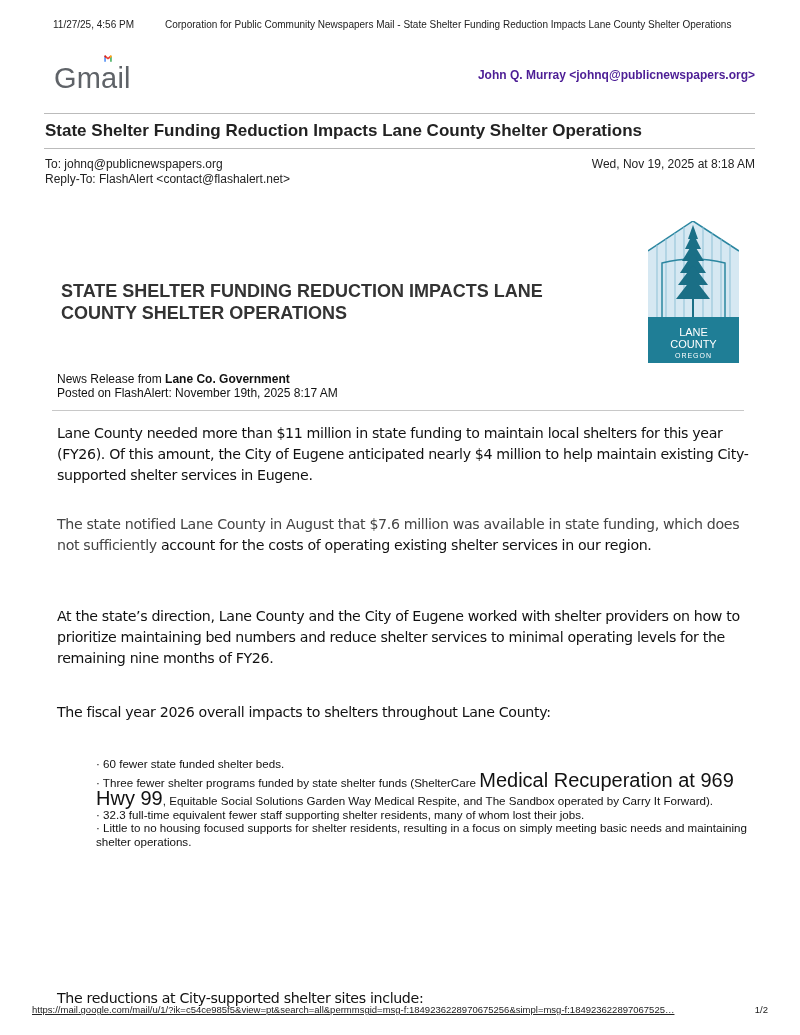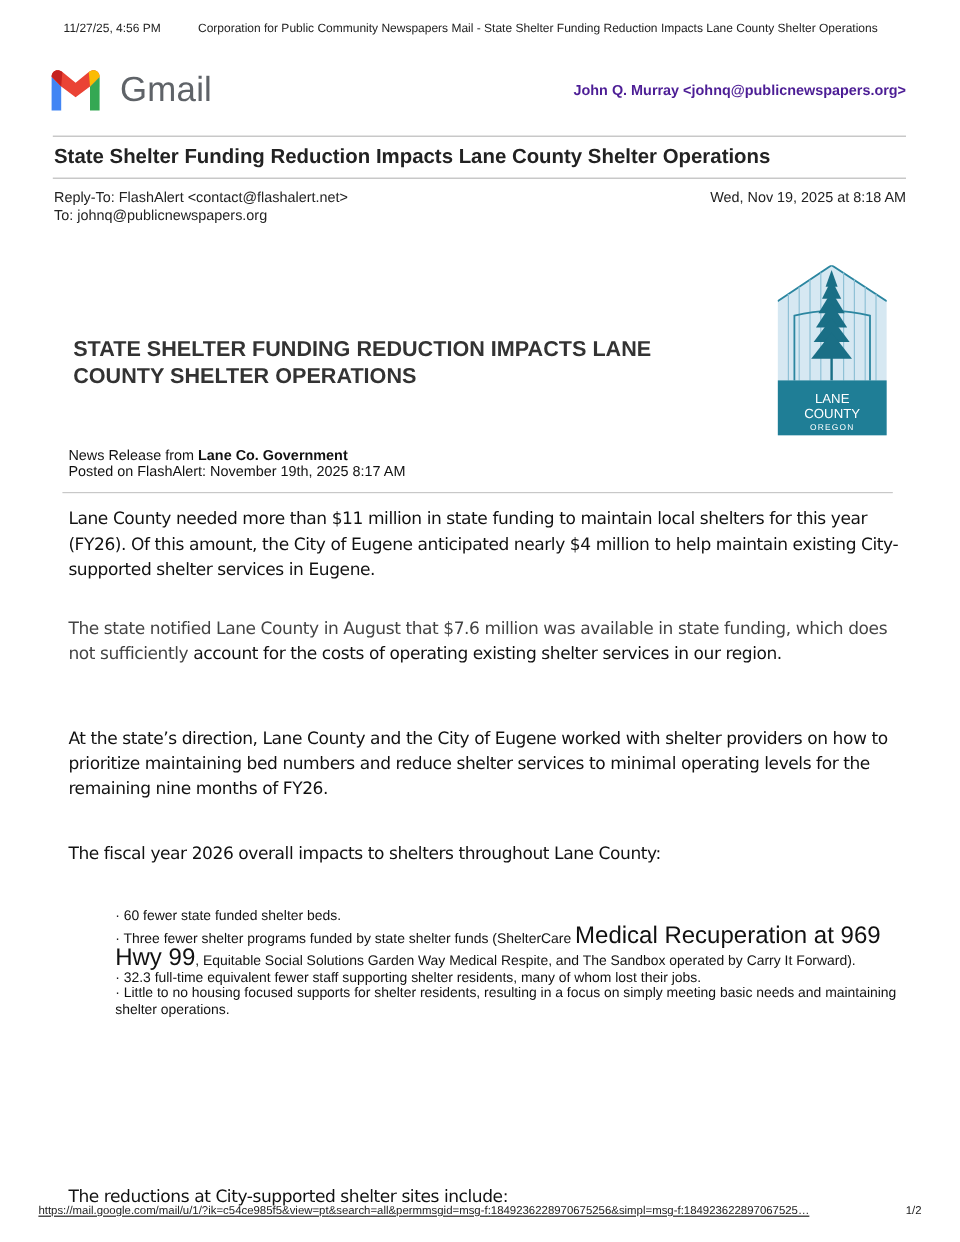--- a/index.html
+++ b/index.html
@@ -1,20 +1,20 @@
 <!DOCTYPE html>
 <html><head>
 <meta charset="utf-8">
 <style>
   html, body { margin: 0; padding: 0; background: #ffffff; }
   body { width: 800px; height: 1035px; position: relative; overflow: hidden; font-family: "Liberation Sans", sans-serif; color: #000; }
   .print-header { position: absolute; top: 19px; left: 32px; right: 42px; font-size: 10px; color: #222; }
   .print-header .date { position: absolute; left: 0; top: 0; margin-left: 21px; }
   .print-header .ptitle { position: absolute; left: 133px; top: 0; white-space: nowrap; }
-  .gmail-logo { position: absolute; top: 55px; left: 40px; height: 40px; display: flex; align-items: center; }
+  .gmail-logo { position: absolute; top: 55px; left: 40px; height: 40px; display: flex; align-items: flex-end; flex-direction: column; }
   .gmail-logo .word { font-size: 29px; color: #5f6368; margin-left: 14px; letter-spacing: 0.2px; font-family: "Liberation Sans", sans-serif; }
   .account { position: absolute; top: 68px; right: 45px; font-size: 12px; font-weight: bold; color: #4c1d95; }
   .hr1 { position: absolute; top: 113px; left: 44px; width: 711px; height: 1px; background: #bbb; }
   .subject { position: absolute; top: 121px; left: 45px; font-size: 17px; font-weight: bold; color: #222; }
   .hr2 { position: absolute; top: 148px; left: 44px; width: 711px; height: 1px; background: #bbb; }
   .meta { position: absolute; top: 157px; left: 45px; font-size: 12px; line-height: 14.5px; color: #222; }
   .meta b { color: #222; }
   .sent-date { position: absolute; top: 157px; right: 45px; font-size: 12px; color: #222; }
   .release-title { position: absolute; top: 280px; left: 61px; width: 560px; font-size: 18px; font-weight: bold; color: #333; line-height: 22px; }
   .logo-lane { position: absolute; top: 221px; left: 648px; width: 91px; height: 142px; }
@@ -53,22 +53,22 @@
   <span class="word">Gmail</span>
 </div>
 
 <div class="account">John Q. Murray &lt;johnq@publicnewspapers.org&gt;</div>
 
 <div class="hr1"></div>
 <div class="subject">State Shelter Funding Reduction Impacts Lane County Shelter Operations</div>
 <div class="hr2"></div>
 
 <div class="meta">
+  <div>To: johnq@publicnewspapers.org</div>
   <div>Reply-To: FlashAlert &lt;contact@flashalert.net&gt;</div>
-  <div>To: johnq@publicnewspapers.org</div>
 </div>
 <div class="sent-date">Wed, Nov 19, 2025 at 8:18 AM</div>
 
 <div class="release-title">STATE SHELTER FUNDING REDUCTION IMPACTS LANE COUNTY SHELTER OPERATIONS</div>
 
 <svg class="logo-lane" viewBox="0 0 91 142">
   <path d="M0 30 L45 0 L91 30 L91 142 L0 142 Z" fill="#d6e8f2"></path>
   <path d="M0 30 L45 0 L91 30" fill="none" stroke="#2b86a0" stroke-width="1.5"></path>
   <g stroke="#8fc1d6" stroke-width="1">
     <line x1="9" y1="24" x2="9" y2="96"></line>

